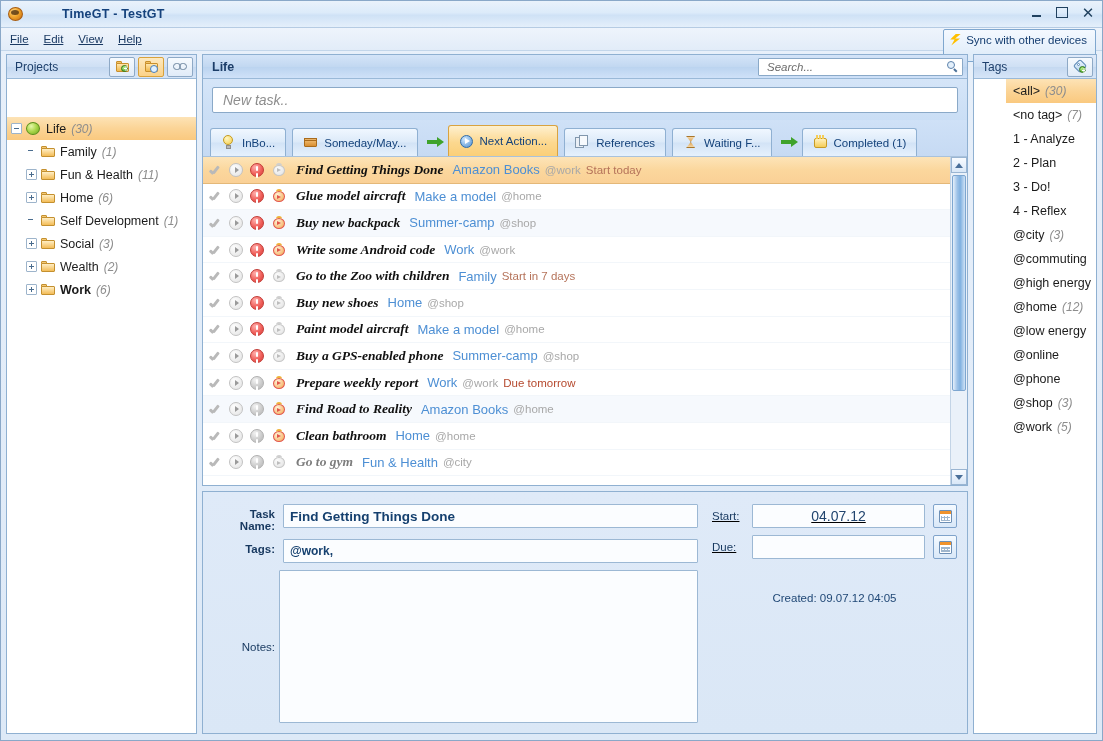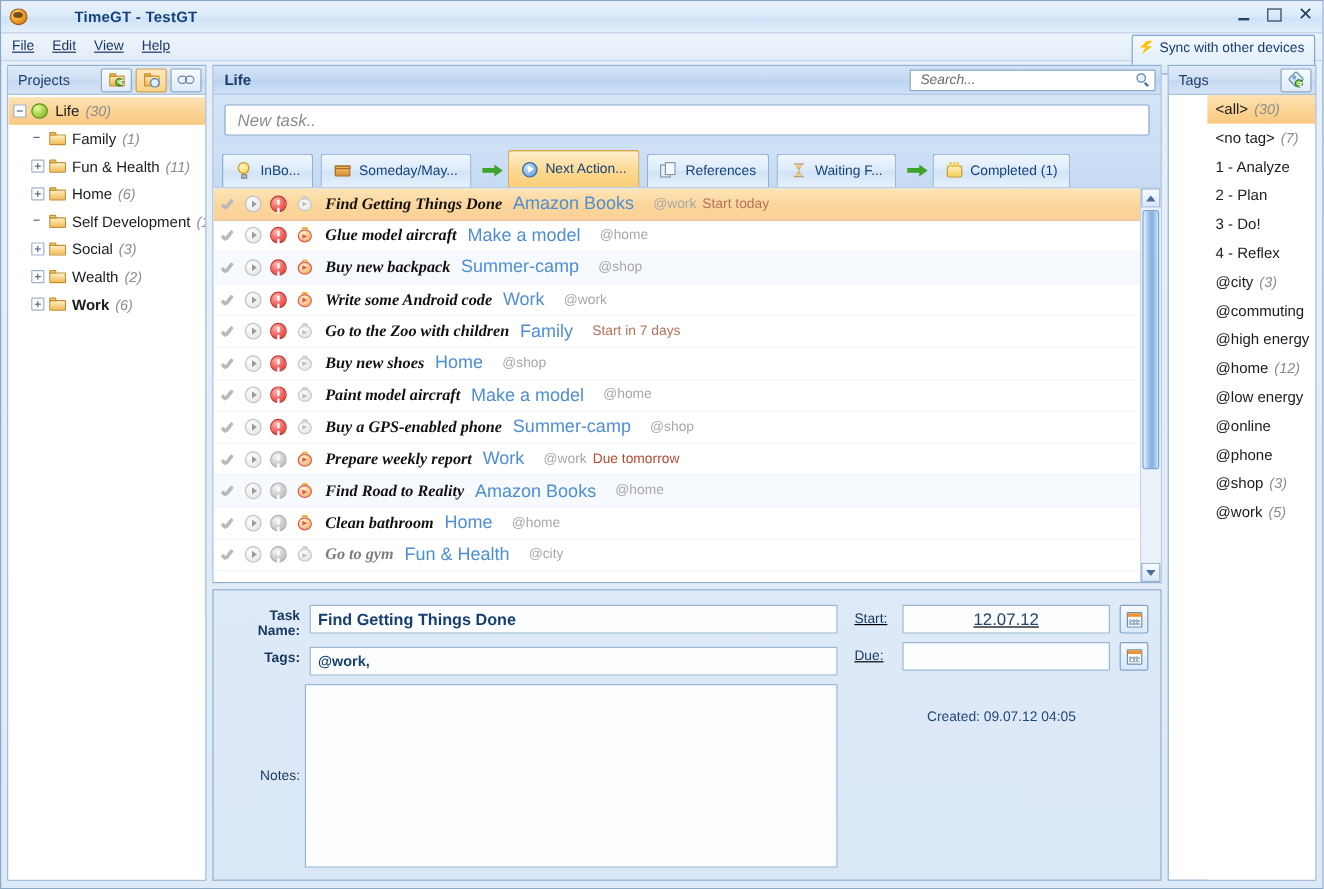--- a/index.html
+++ b/index.html
@@ -170,21 +170,21 @@
     content:"";position:absolute;left:1px;top:1px;width:10px;height:10px;
     background:linear-gradient(135deg,#eaf4fd,#b9d6ef);border:1px solid #5a88b6;
     transform:rotate(45deg);border-radius:2px;box-sizing:border-box;
   }
   .ic-tag:after{
     content:"";position:absolute;left:3px;top:3px;width:3px;height:3px;border-radius:50%;
     background:#fff;border:1px solid #5a88b6;box-sizing:border-box;
   }
 
   
-  .projects-panel { width: 166px; flex: none; }
+  .projects-panel { width: 191px; flex: none; gap: 36px; }
   .proj-list { flex:1; overflow:hidden; background:#fff; padding-top:2px;}
   .proj-row {
     display:flex; align-items:center; height:23px; padding-left:4px; font-size:12.5px;
     color:#1b1b1b; white-space:nowrap;
   }
   .proj-row.selected {
     background: linear-gradient(to bottom,#fde3b6 0%,#fbd496 50%,#fac97f 100%);
   }
   .expander{
     width:11px;height:11px;border:1px solid #9db4cb;background:#fff;border-radius:1px;
@@ -357,21 +357,21 @@
     border-top:2.5px solid transparent;border-bottom:2.5px solid transparent;border-left:4px solid #e2554a;}
   .ic-alarm.gray:before{background:radial-gradient(circle at 35% 30%,#fbfbfb,#e2e2e2);border-color:#c6c6c6;}
   .ic-alarm.gray:after{border-top-color:#cfcfcf;}
   .ic-alarm.gray i{border-left-color:#bdbdbd;}
 
   .t-title{
     font-family:"Liberation Serif", serif;
     font-weight:bold;font-style:italic;font-size:13.5px;color:#111;margin-right:9px;
   }
   .t-title.dim{color:#7d7d7d;}
-  .t-proj{font-size:15px;color:#4d8fd4;margin-right:16px;}
+  .t-proj{font-size:13px;color:#4d8fd4;margin-right:5px;}
   .t-tag{font-size:11.5px;color:#a8a8a8;margin-right:5px;}
   .t-due{font-size:11.5px;color:#b5492e;}
   .t-due.soft{color:#b5735a;}
 
   
   .vscroll{
     width:17px;flex:none;background:#f0f5fb;border-left:1px solid #c3d4e6;
     display:flex;flex-direction:column;box-sizing:border-box;
   }
   .sc-btn{
@@ -805,21 +805,21 @@
             <div class="notes-row">
               <span class="notes-label">Notes:</span>
               <div class="notes-box"></div>
             </div>
           </div>
 
           <div class="det-right">
             <div class="dr-row">
               <span class="dr-label">Start:</span>
               <span class="dr-field">
-                <span class="dv">12.07.12</span>
+                <span class="dv">04.07.12</span>
               </span>
               <span class="cal-btn">
                 <span class="cal-ic">
                     <i></i>
                   </span>
               </span>
             </div>
             <div class="dr-row">
               <span class="dr-label">Due:</span>
               <span class="dr-field">

